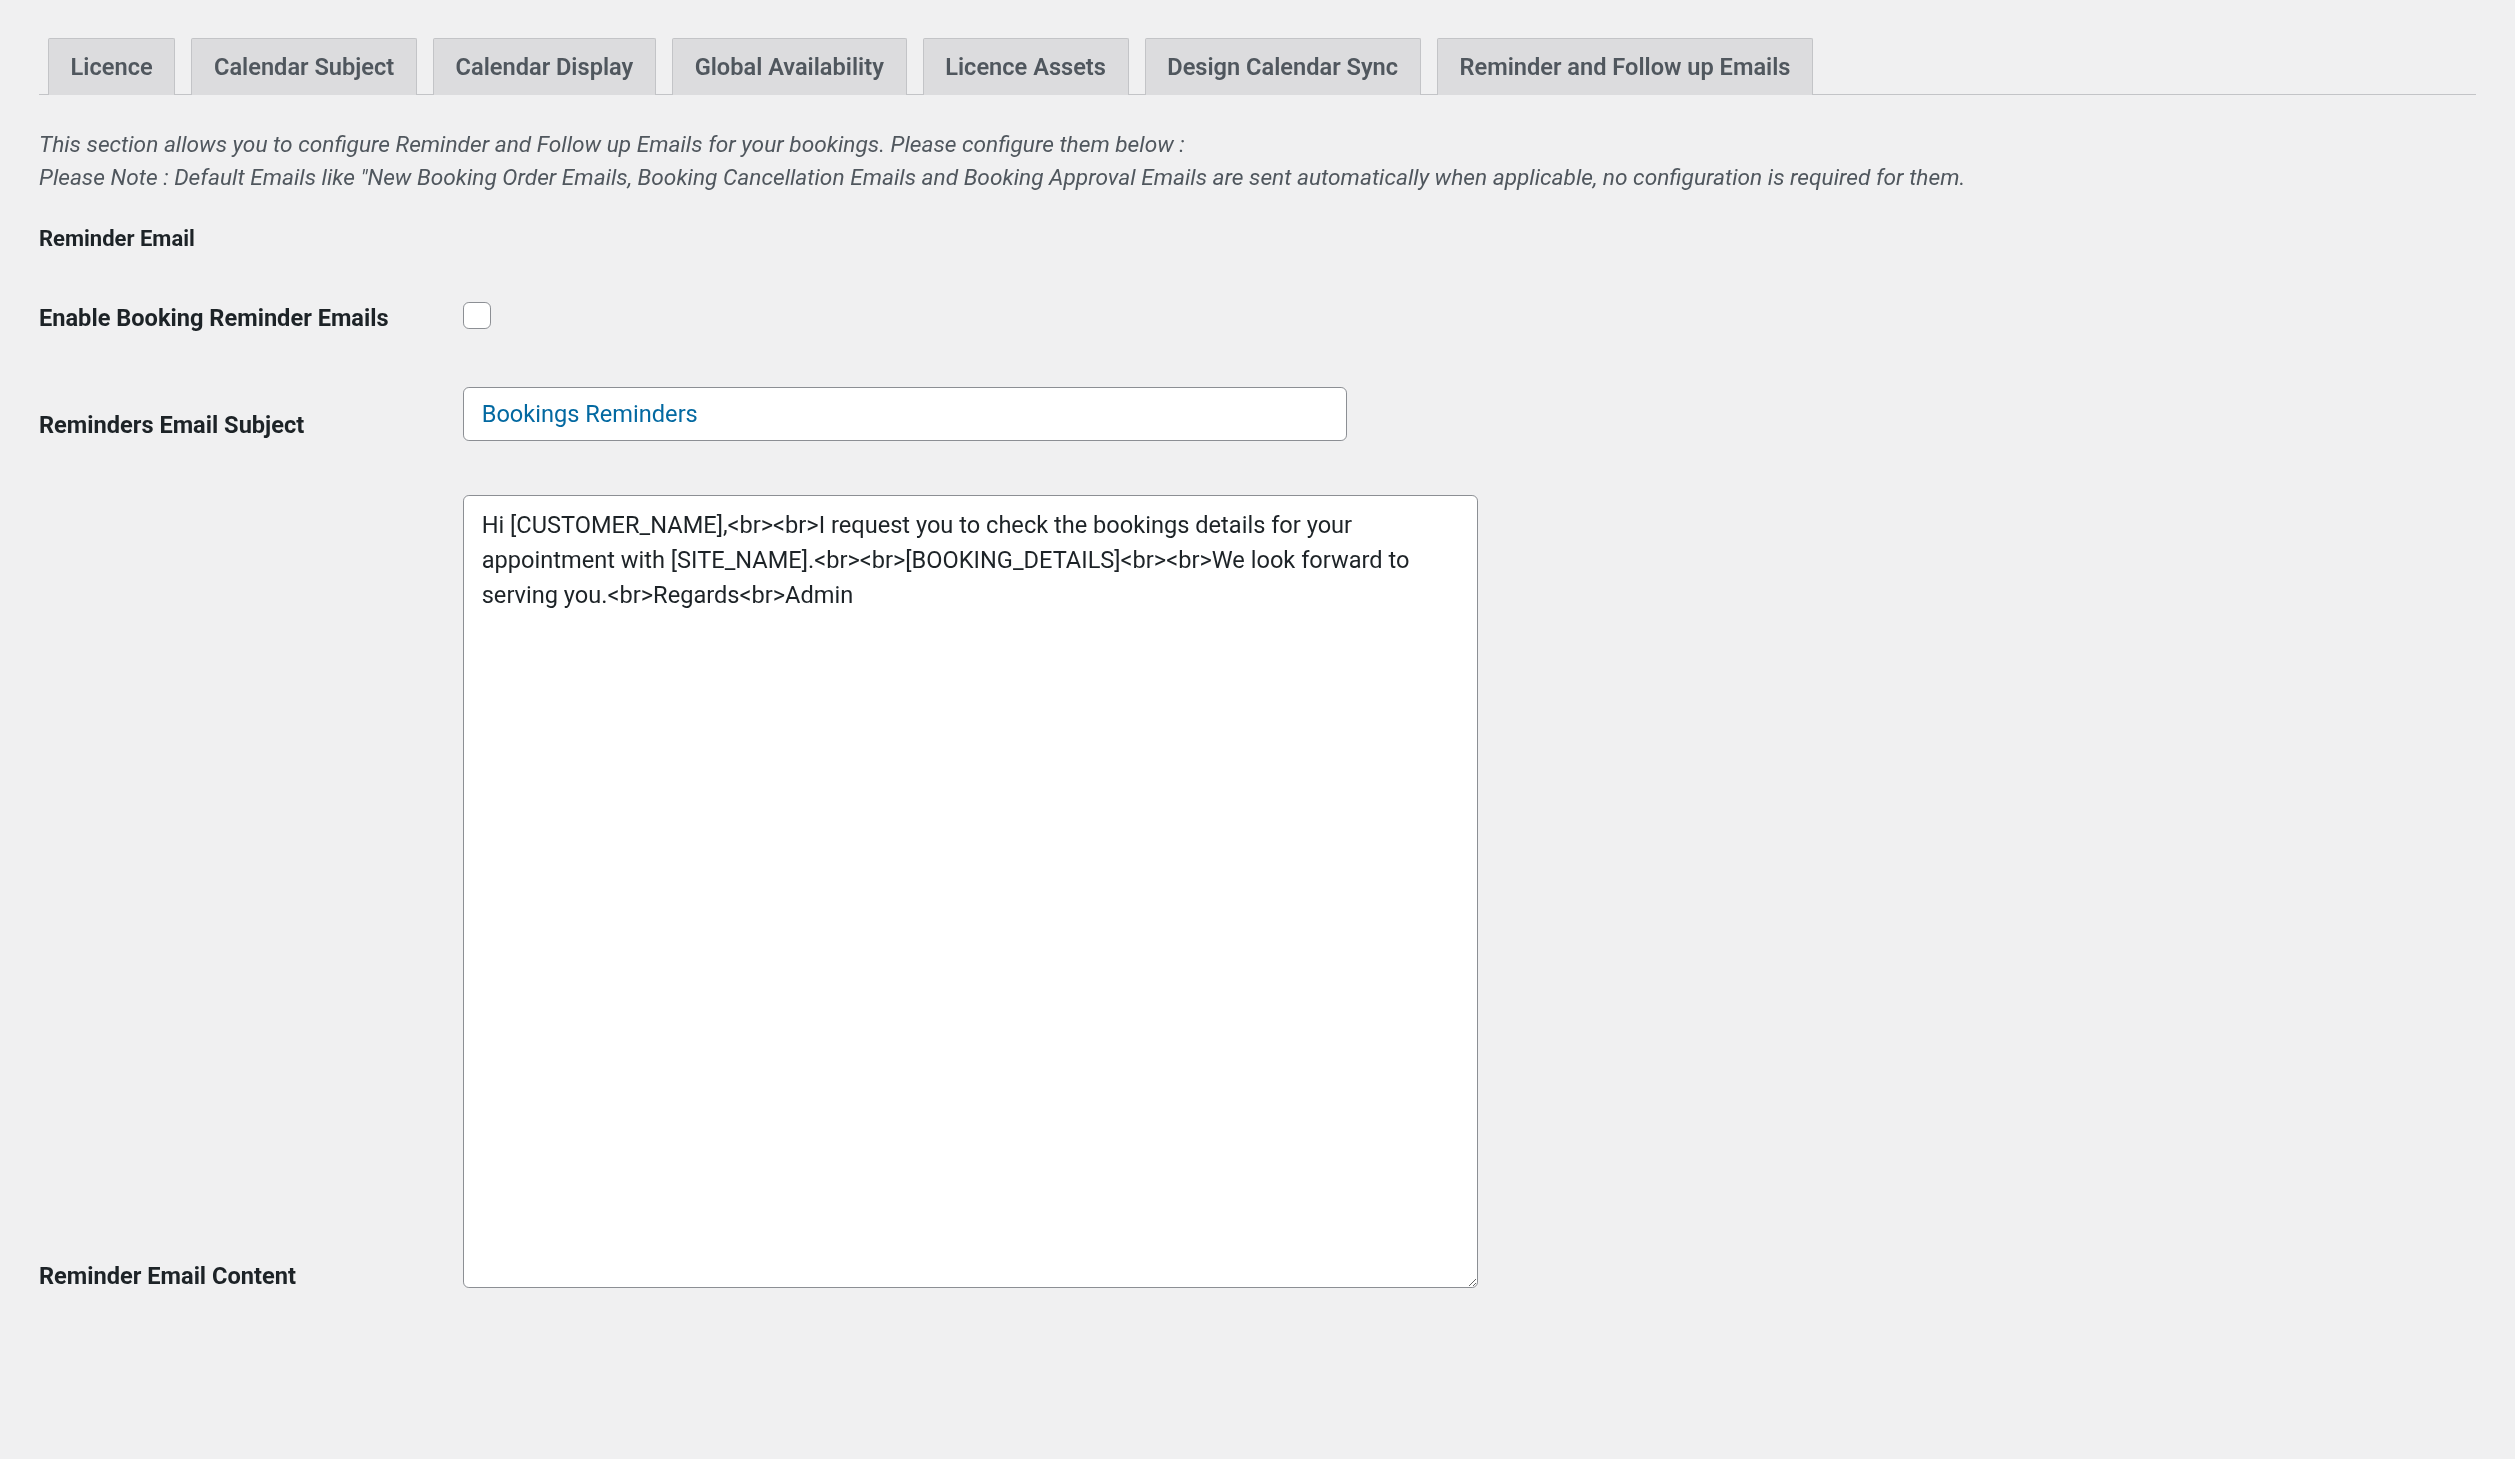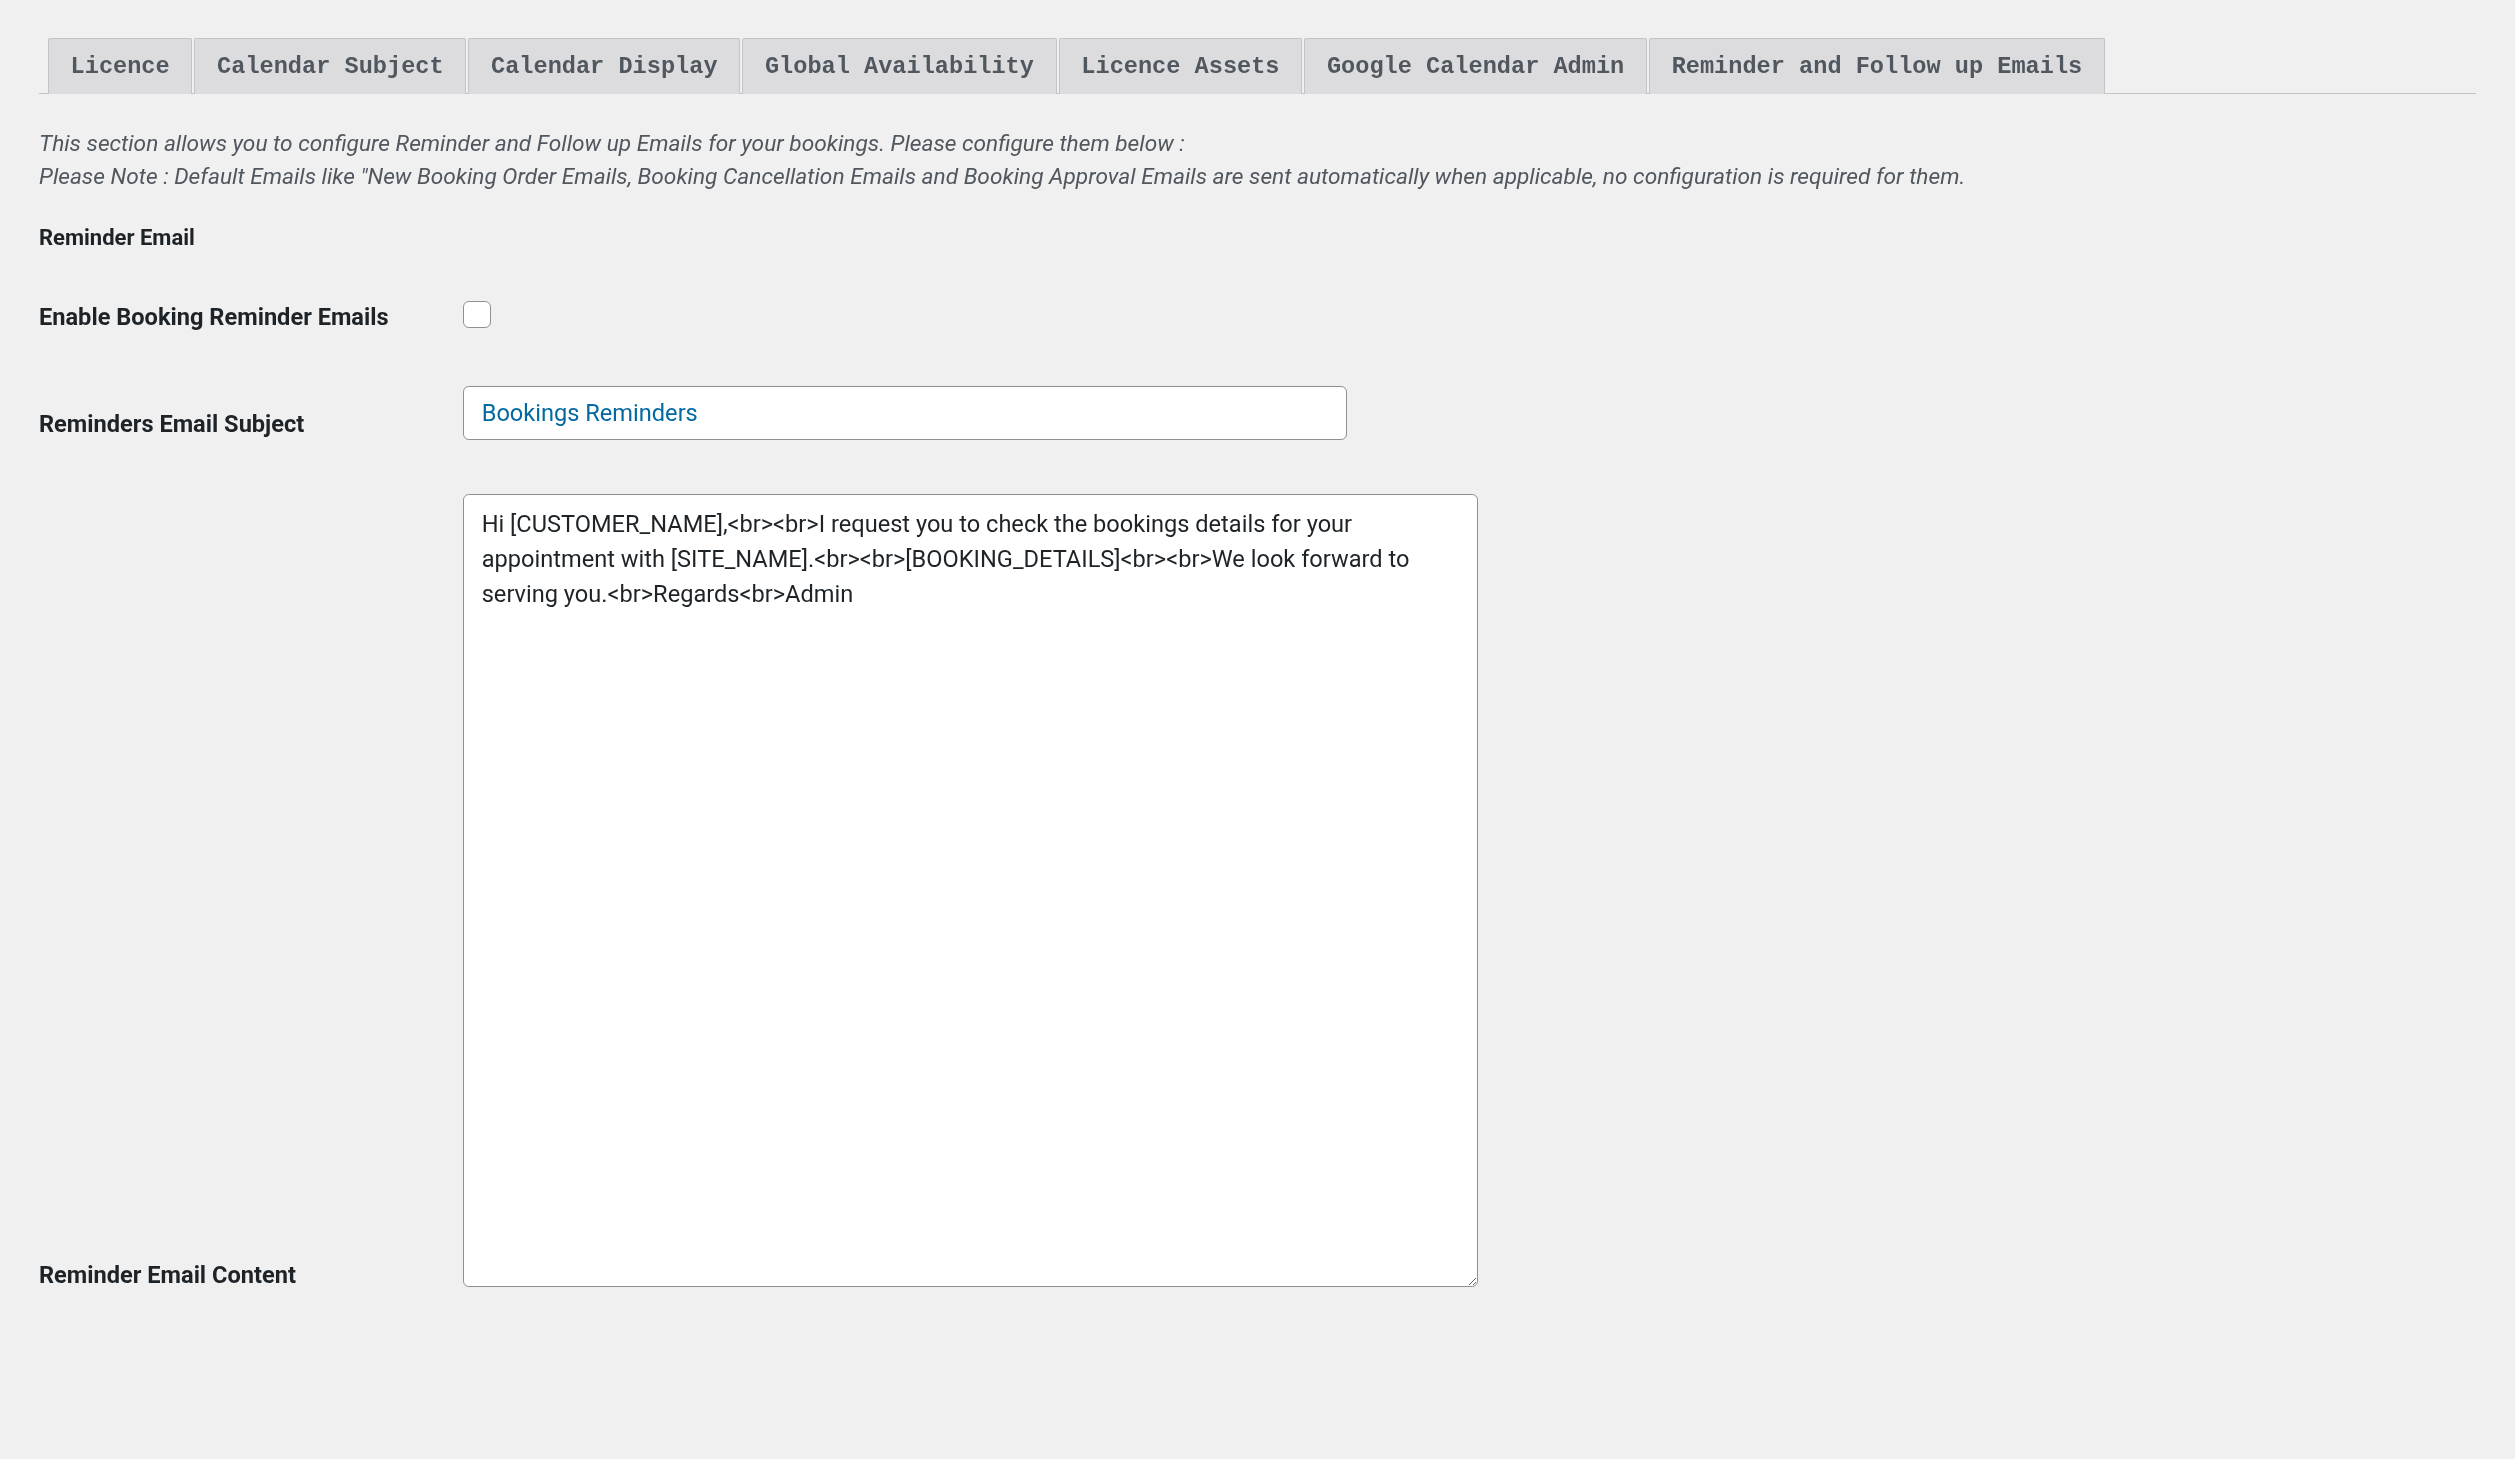--- a/index.html
+++ b/index.html
@@ -11,25 +11,24 @@
       font-family: -apple-system, BlinkMacSystemFont, "Segoe UI", Roboto, Helvetica, Arial, sans-serif;
       background: #f0f0f1;
       color: #1d2327;
       padding: 0;
     }
     .content-wrapper {
       padding: 0 39px 39px 39px;
     }
     .tabs-row {
       display: flex;
-      gap: 2px;
+      gap: 16px;
       border-bottom: 1px solid #c3c4c7;
       padding-top: 37px;
       padding-left: 8.9px;
-      font-family: Liberation Mono, monospace;
     }
     .tab {
       background: #dcdcde;
       border: 1px solid #c3c4c7;
       border-bottom: none;
       padding: 13.8px 21.7px;
       font-size: 23.6px;
       font-weight: 600;
       color: #50575e;
       cursor: pointer;
@@ -111,21 +110,21 @@
 <body>
 
 <div class="content-wrapper">
 
   <div class="tabs-row">
     <div class="tab">Licence</div>
     <div class="tab">Calendar Subject</div>
     <div class="tab">Calendar Display</div>
     <div class="tab">Global Availability</div>
     <div class="tab">Licence Assets</div>
-    <div class="tab">Google Calendar Admin</div>
+    <div class="tab">Design Calendar Sync</div>
     <div class="tab">Reminder and Follow up Emails</div>
   </div>
 
   <div class="description">
     <div>This section allows you to configure Reminder and Follow up Emails for your bookings. Please configure them below :</div>
     <div>Please Note : Default Emails like "New Booking Order Emails, Booking Cancellation Emails and Booking Approval Emails are sent automatically when applicable, no configuration is required for them.</div>
   </div>
 
   <h2 class="section-title">Reminder Email</h2>
 

